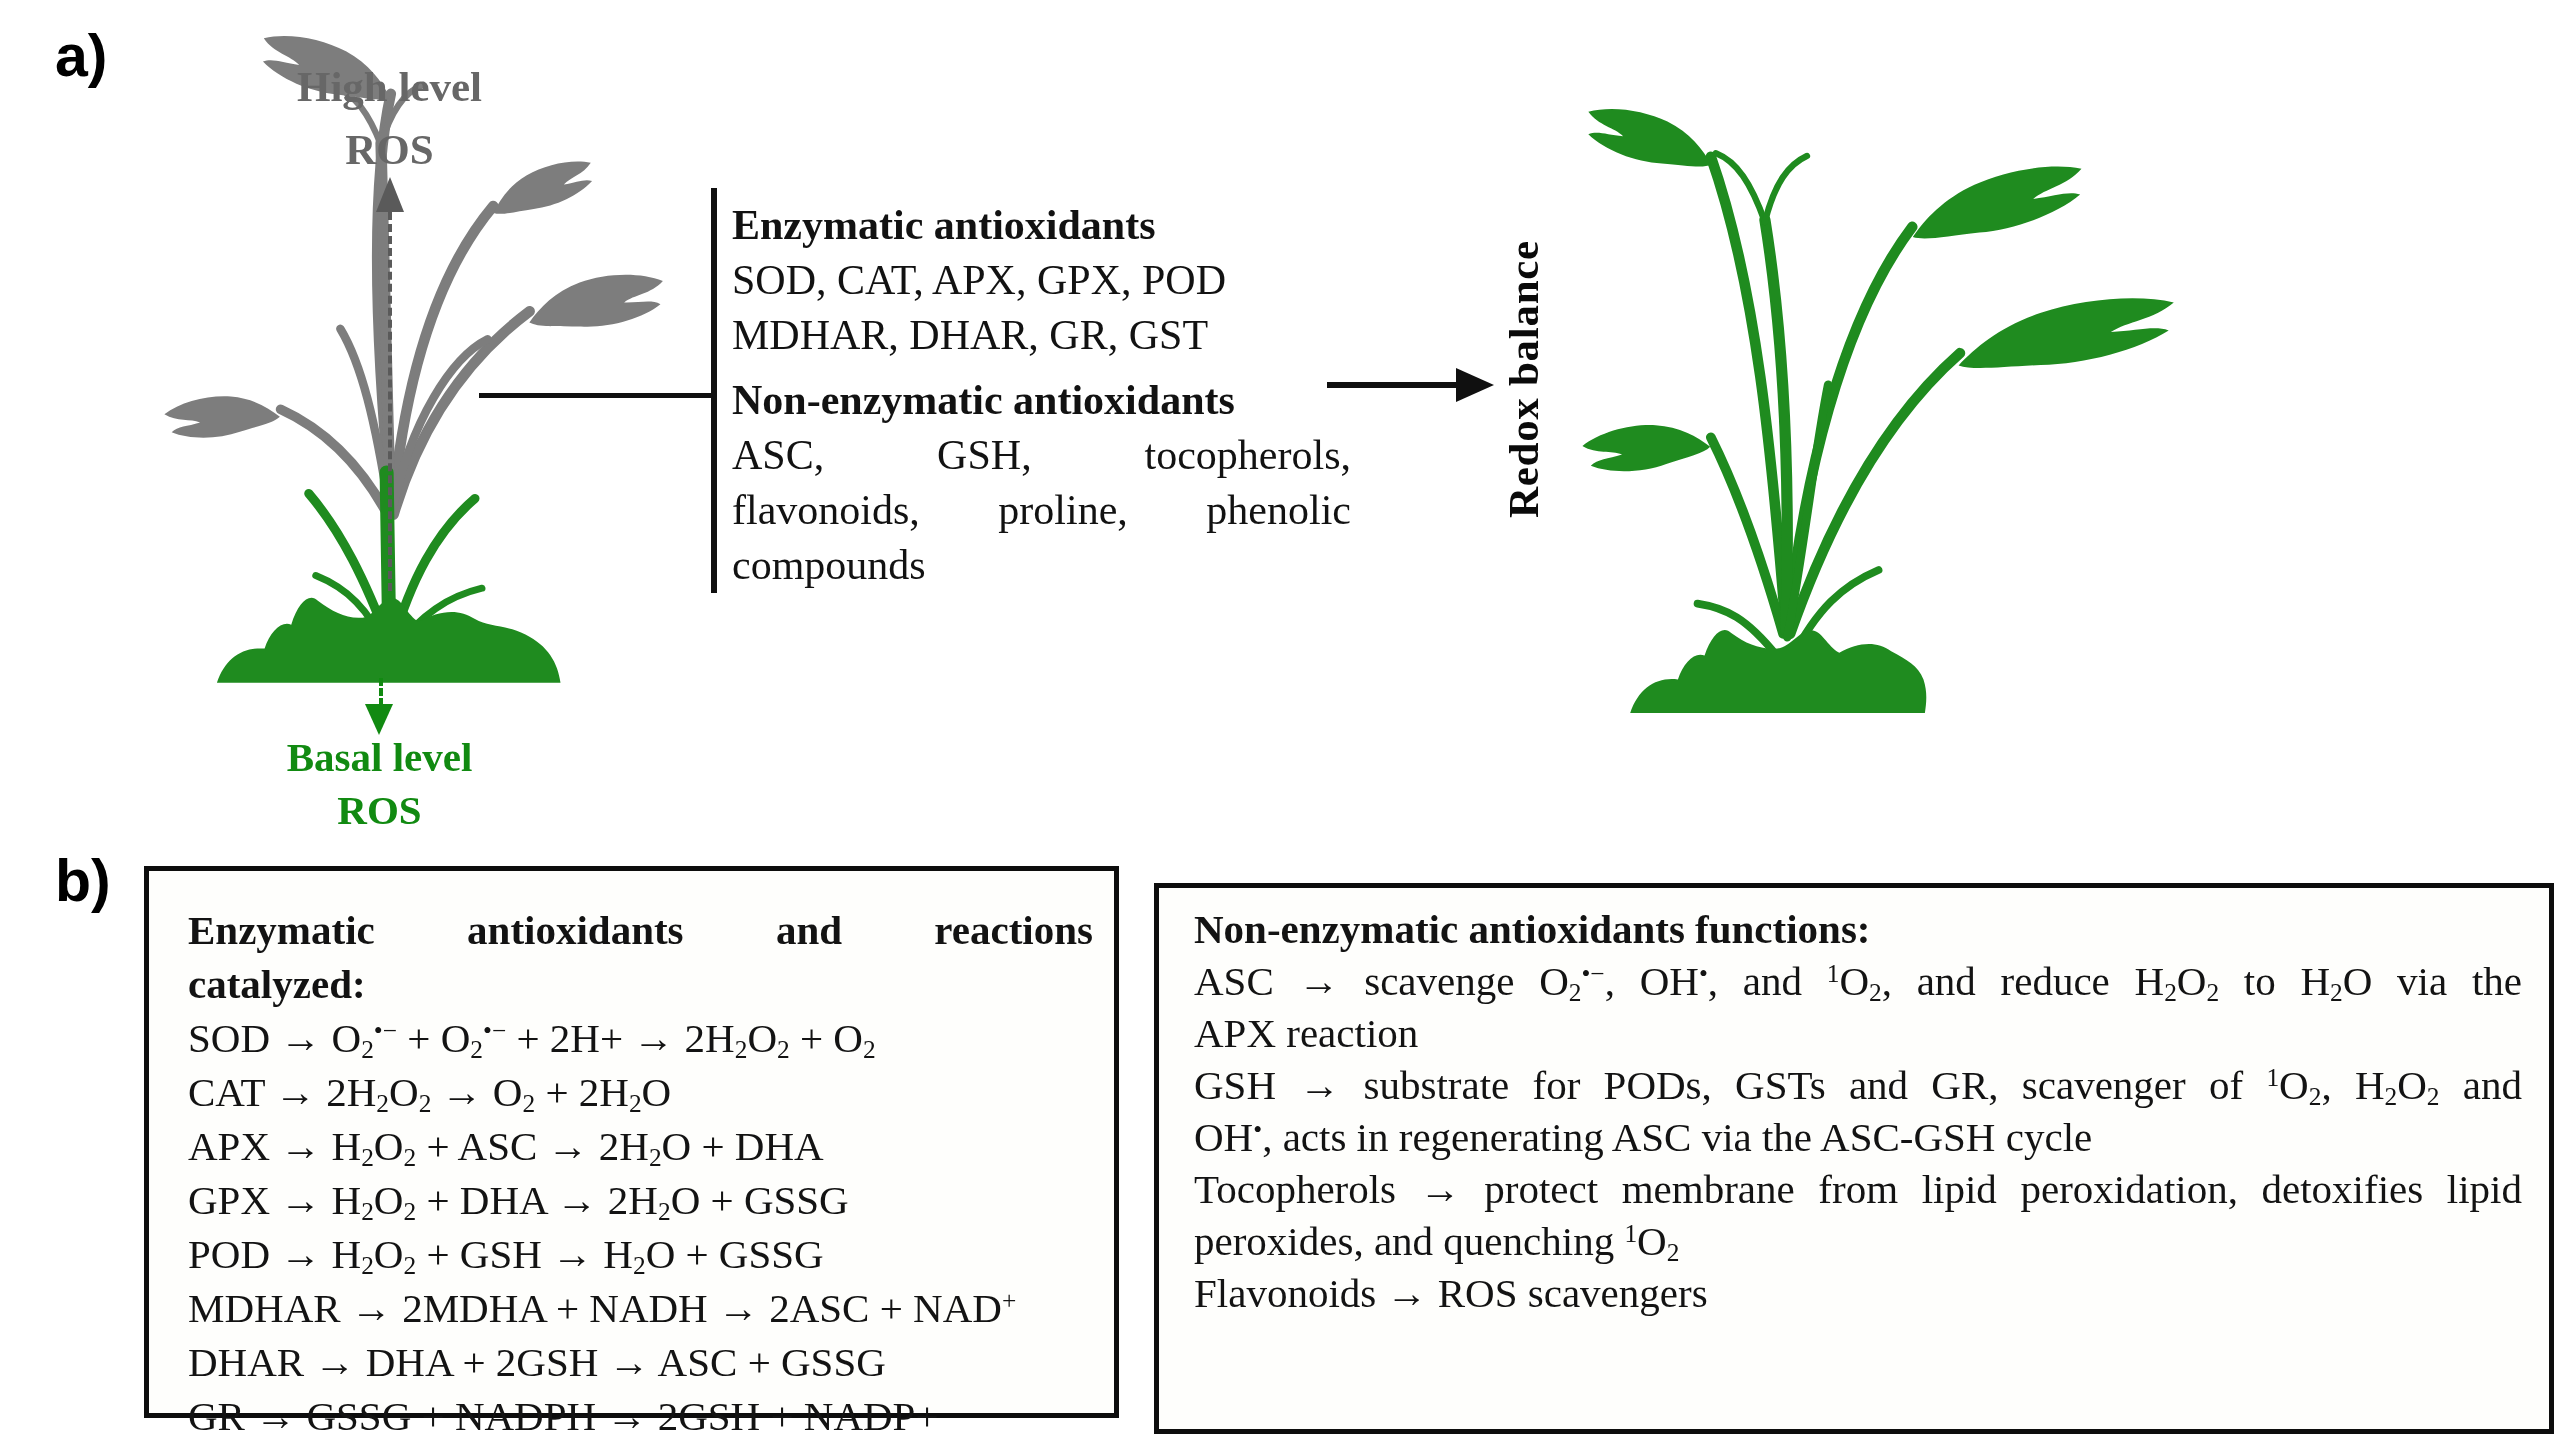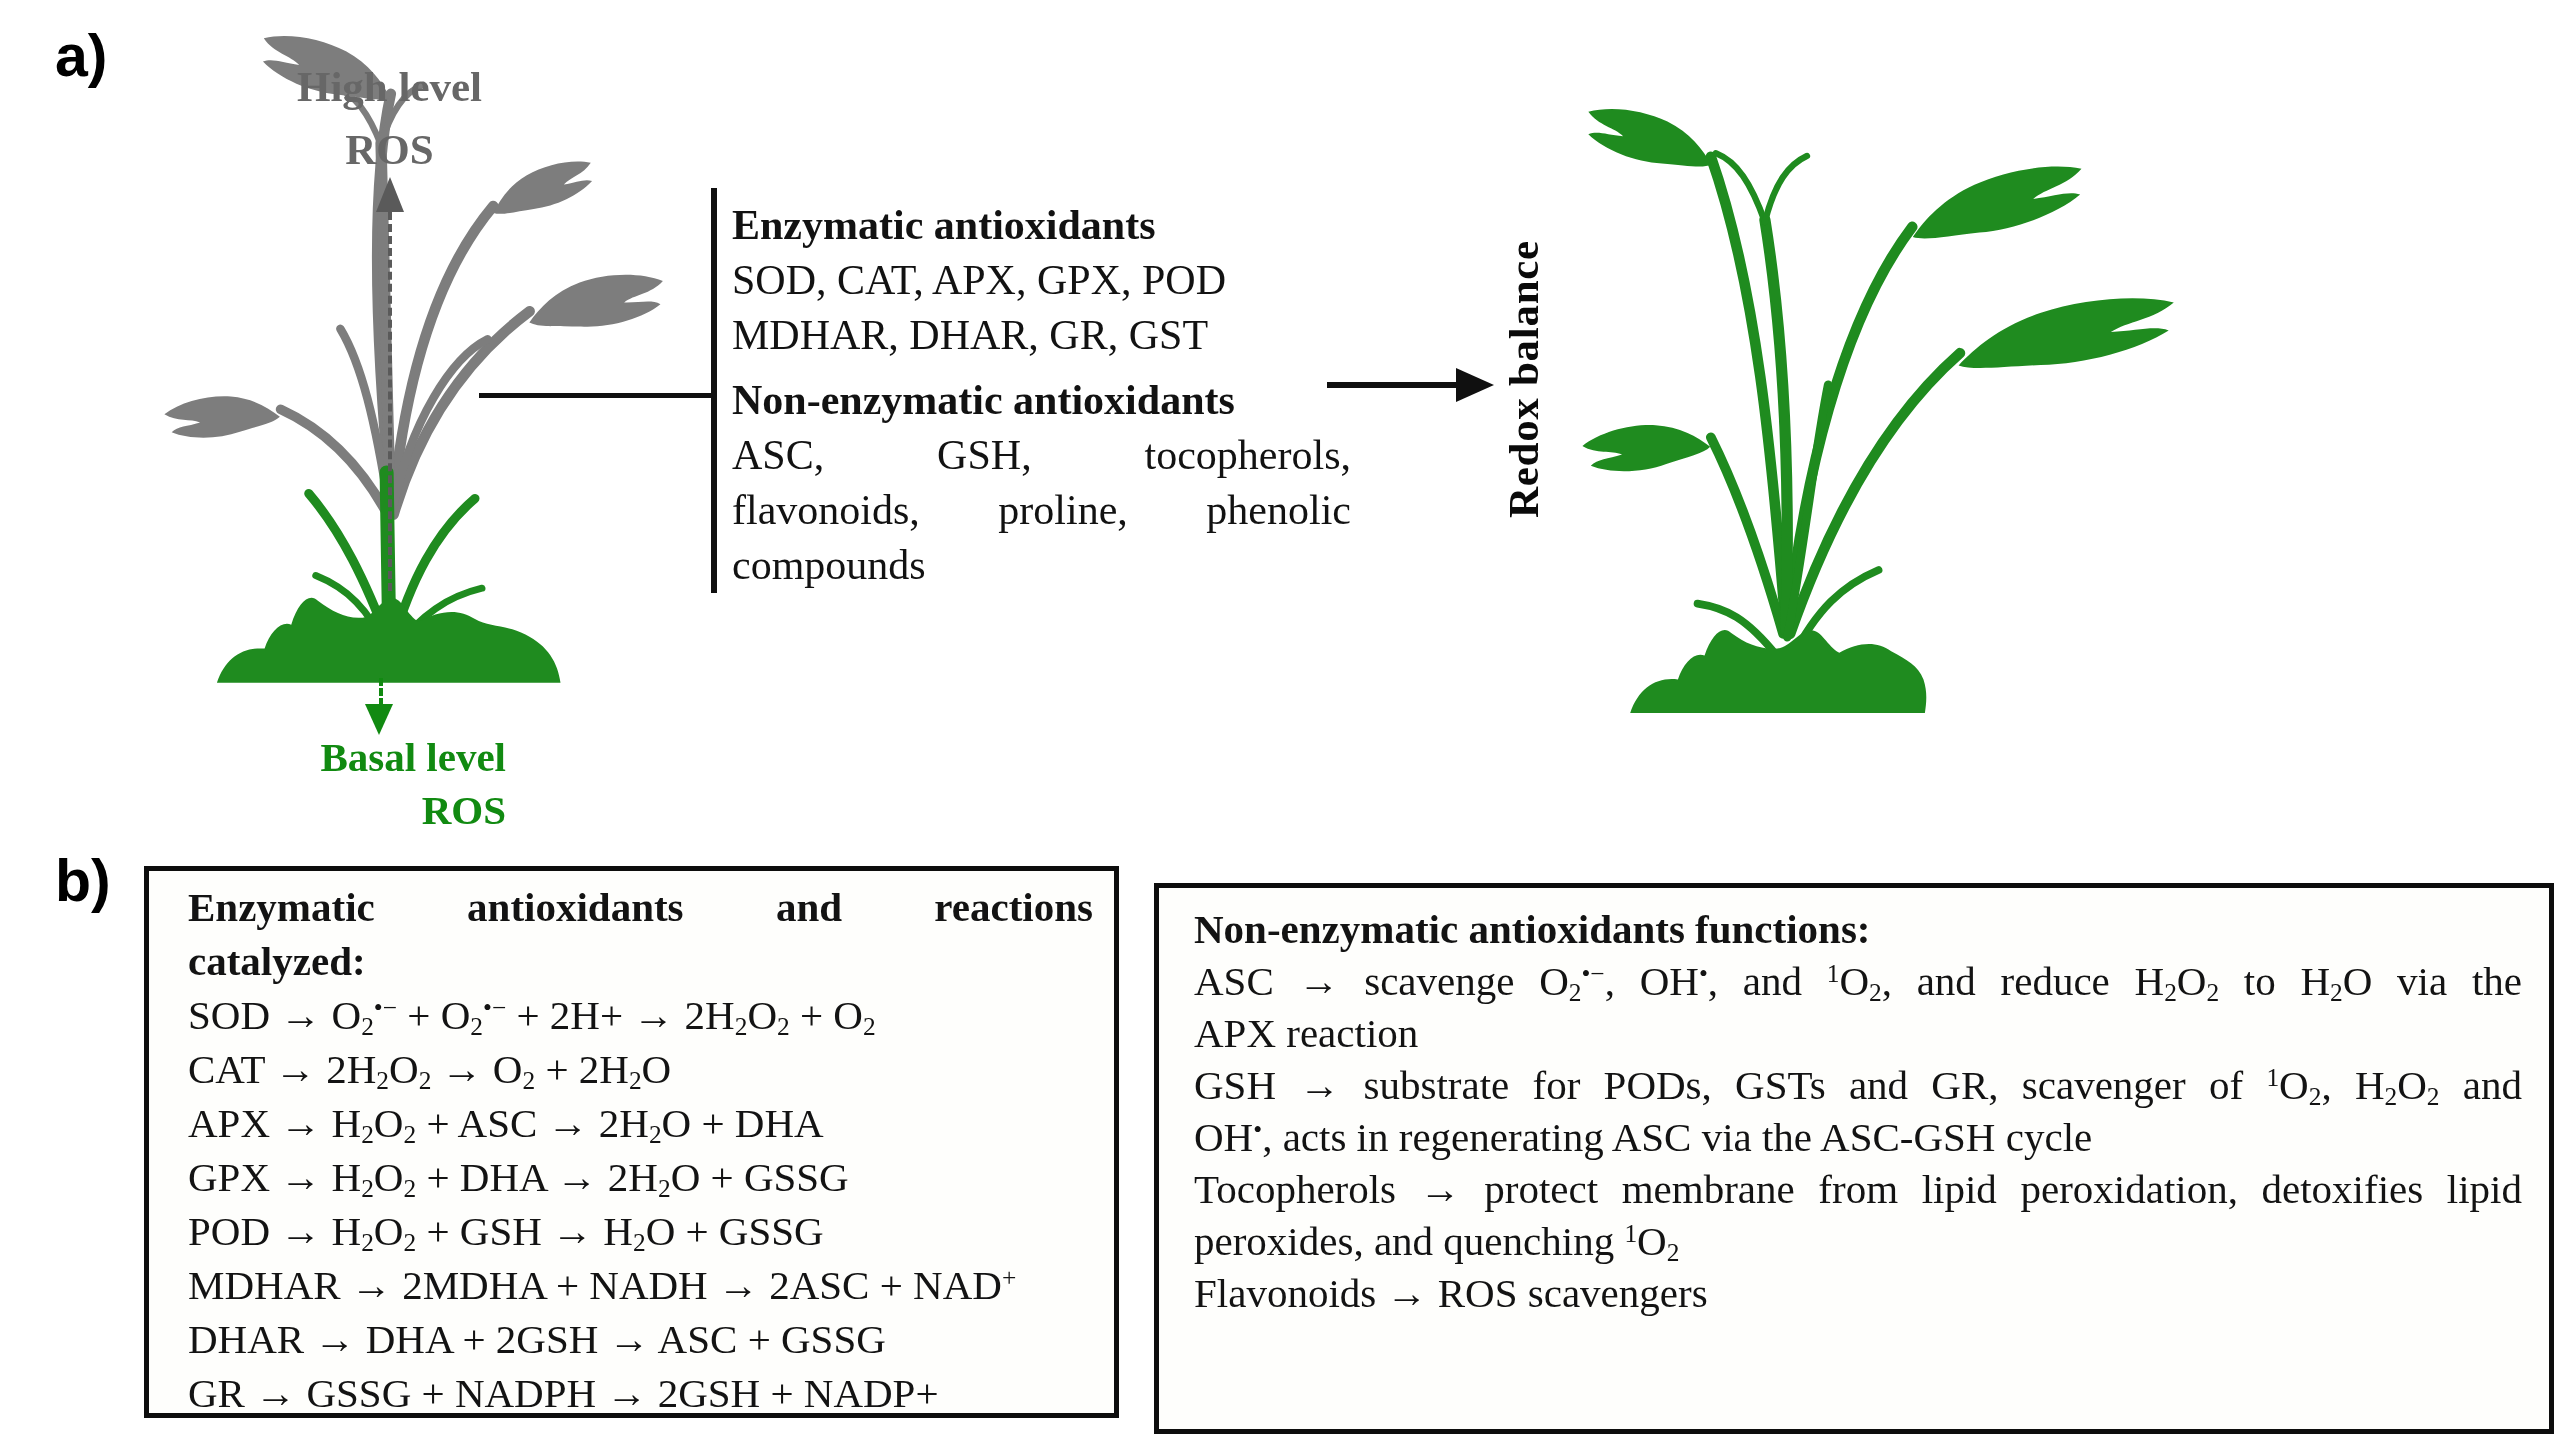--- a/index.html
+++ b/index.html
@@ -8,21 +8,21 @@
     font-family:"Liberation Serif","DejaVu Serif",serif;color:#141414;
   }
   .abs{position:absolute;}
   .panel-label{
     font-family:"Liberation Sans","DejaVu Sans",sans-serif;
     font-weight:700;font-size:59px;color:#000;line-height:1;
   }
   
   .two-line{text-align:center;font-weight:700;}
   .gray-label{color:#676767;font-size:43px;line-height:63px;width:253px;}
-  .green-label{color:var(--text-green,#118a11);font-size:41px;line-height:53px;width:253px;text-align:right;}
+  .green-label{color:var(--text-green,#118a11);font-size:41px;line-height:53px;width:253px;}
   .ax-block{width:619px;font-size:42px;line-height:55px;color:#121212;}
   .line{white-space:normal;}
   .line.bold{font-weight:700;}
   .line.gap{margin-top:9.8px;}
   .line.stretch{text-align:justify;text-align-last:justify;}
   
   .hline{background:#101010;height:4.9px;}
   .vline{background:#101010;width:6.3px;}
   .arrow-line{background:#101010;height:5.6px;}
   .tri-right{width:0;height:0;border-top:17px solid transparent;border-bottom:17px solid transparent;border-left:38px solid #101010;}
@@ -31,21 +31,21 @@
   .tri-up{width:0;height:0;border-left:14px solid transparent;border-right:14px solid transparent;border-bottom:35px solid #5a5a5a;}
   .tri-down{width:0;height:0;border-left:14.7px solid transparent;border-right:14.7px solid transparent;border-top:31px solid var(--text-green,#118a11);}
   .redox{
     writing-mode:vertical-rl;transform:rotate(180deg);
     font-weight:700;font-size:43px;color:#0a0a0a;height:302px;width:60px;
     display:flex;align-items:center;justify-content:center;letter-spacing:0.7px;
   }
   
   .bbox{border:5.6px solid #0d0d0d;background:#fefefc;box-sizing:border-box;}
   .box-lines{font-size:41px;color:#131313;}
-  .left-lines{line-height:54px;padding:9px 21px 0 39px;}
+  .left-lines{line-height:54px;padding:32px 21px 0 39px;}
   .right-lines{line-height:52px;padding:15.4px 27px 0 35px;margin-top:17px;}
   sub,sup{font-size:62%;line-height:0;}
   sub{vertical-align:-0.22em;}
   sup{vertical-align:0.52em;}
   
   .st-gray{stroke:var(--plant-gray,#7d7d7d);fill:none;stroke-linecap:round;}
   .lf-gray{fill:var(--plant-gray,#7d7d7d);}
   .st-green{stroke:var(--plant-green,#1f8b1f);fill:none;stroke-linecap:round;}
   .lf-green{fill:var(--plant-green,#1f8b1f);}
 </style>

